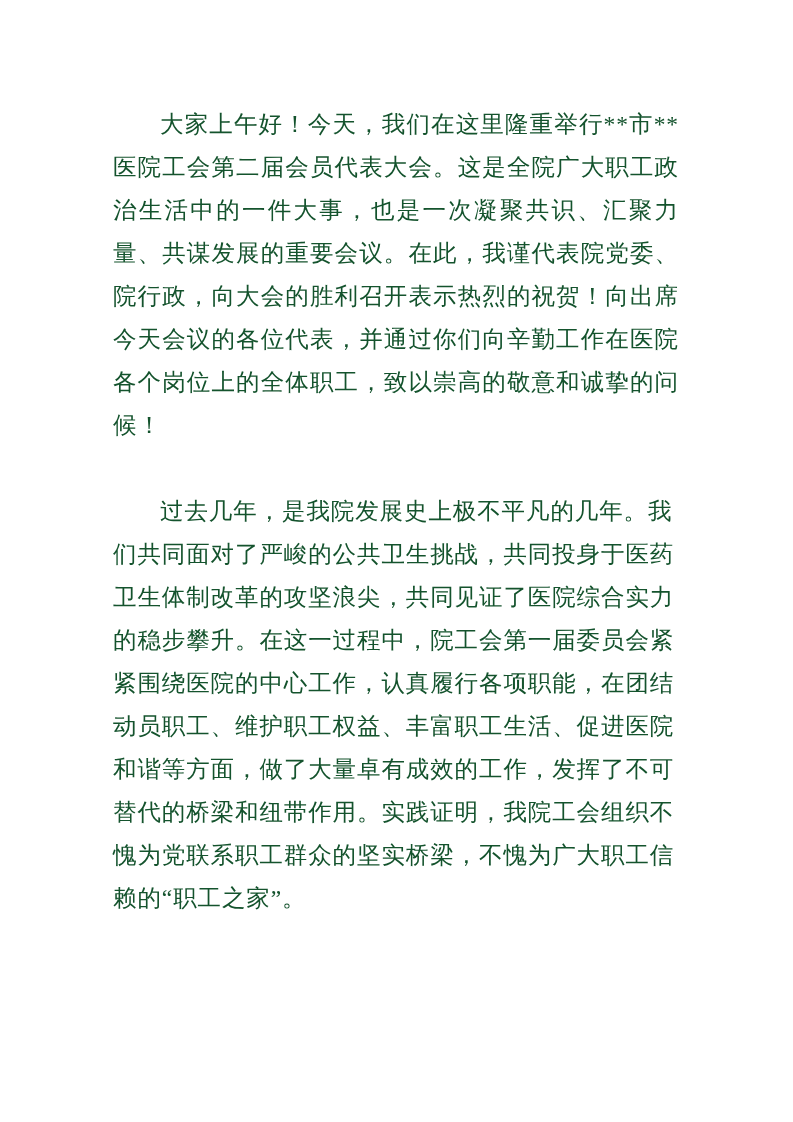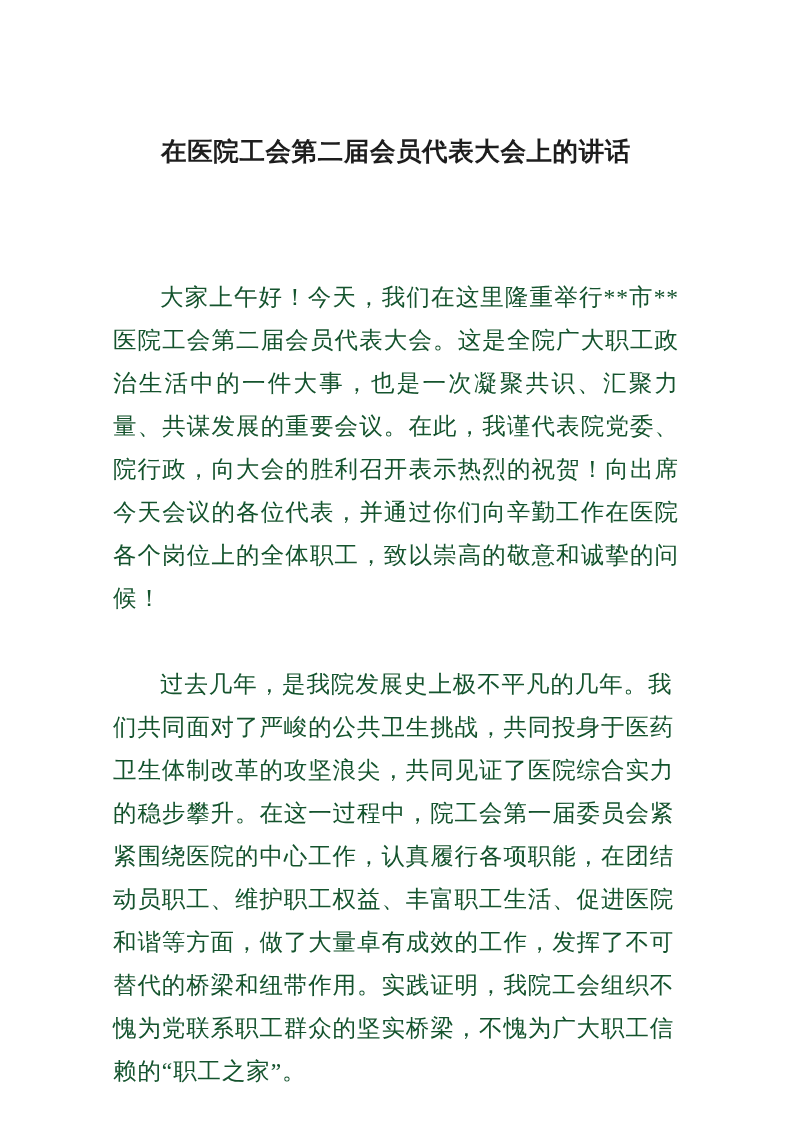--- a/index.html
+++ b/index.html
@@ -75,21 +75,20 @@
   .para:last-child {
     text-align: left;
   }
 </style>
 </head>
 <body>
 
 <div class="page">
   <div class="doc-body">
 
-    <h1 class="doc-title">在医院工会第二届会员代表大会上的讲话</h1>
 
     <div class="title-spacer"></div>
 
 
     <div class="para-gap"></div>
 
     <p class="para">大家上午好！今天，我们在这里隆重举行**市**医院工会第二届会员代表大会。这是全院广大职工政治生活中的一件大事，也是一次凝聚共识、汇聚力量、共谋发展的重要会议。在此，我谨代表院党委、院行政，向大会的胜利召开表示热烈的祝贺！向出席今天会议的各位代表，并通过你们向辛勤工作在医院各个岗位上的全体职工，致以崇高的敬意和诚挚的问候！</p>
 
     <div class="para-gap"></div>
 

